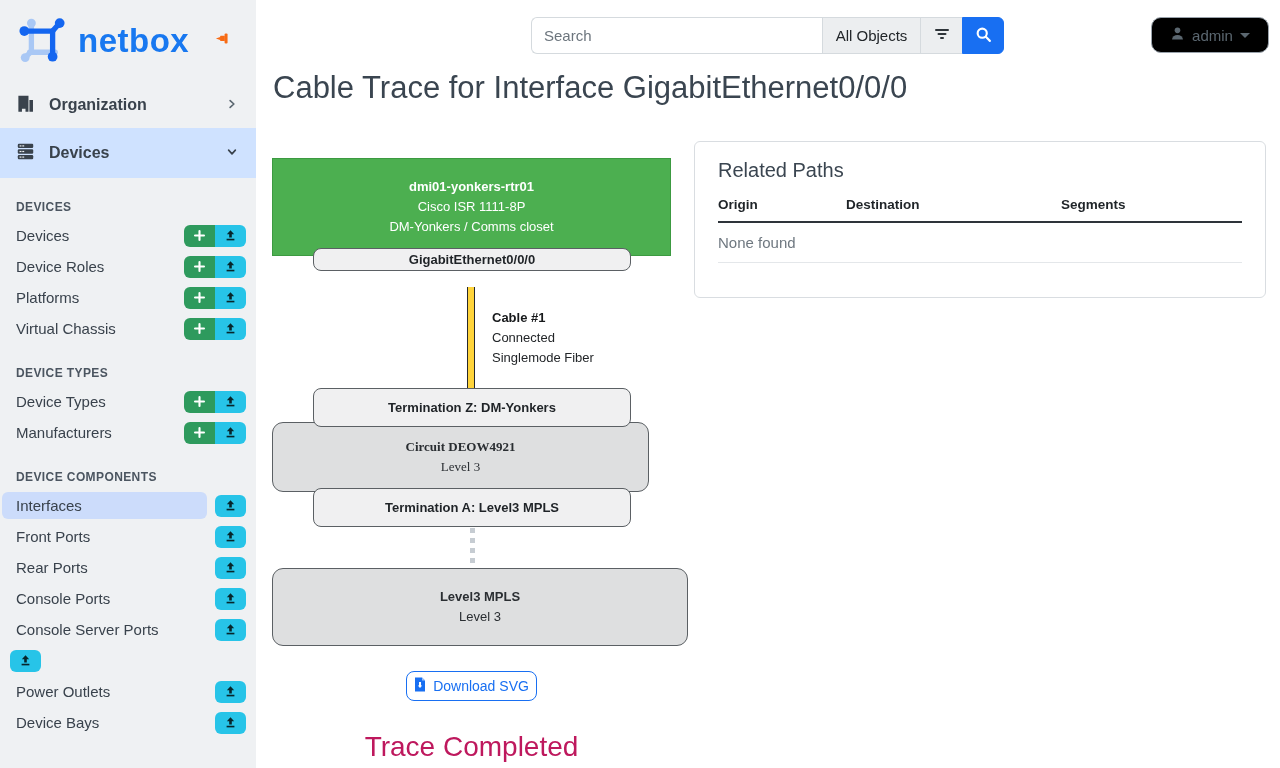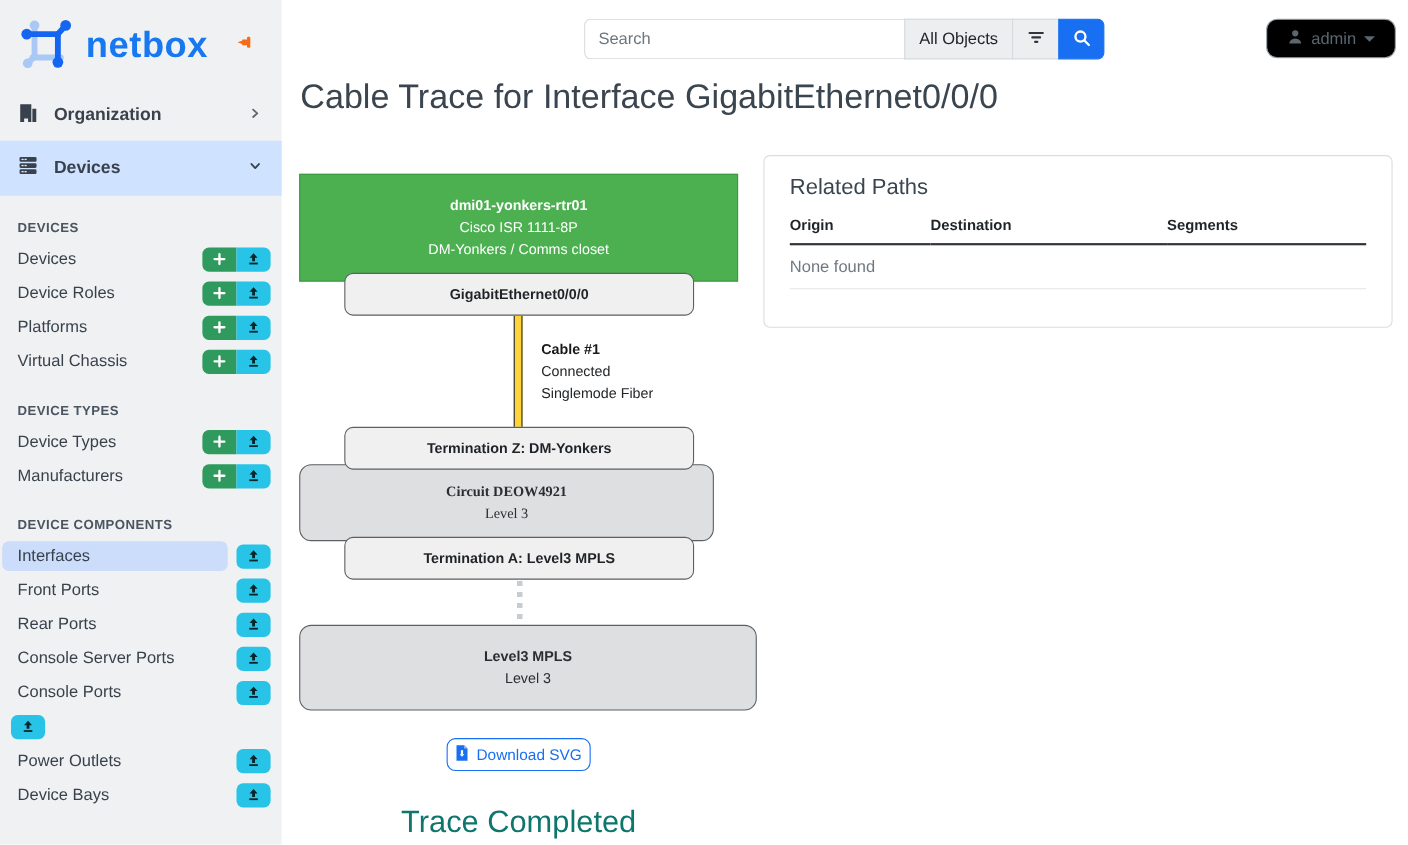--- a/index.html
+++ b/index.html
@@ -67,40 +67,40 @@
 
   
   .tbox { position:absolute; display:flex; flex-direction:column; align-items:center;
     justify-content:center; text-align:center; line-height:20px; font-size:13px;
     border:1px solid #5b6064; cursor:pointer; }
   .node-parent { border-radius:11px; background:#dedfe0; color:#2a2e32; z-index:1; }
   .node-term { border-radius:8px; background:#f0f0f1; color:#1f2327; font-weight:bold; z-index:2; }
   .node-device { left:272px; top:158px; width:399px; height:98px; background:#4caf50;
     border-color:#3c9a41; color:#fff; }
   .node-device .nm, .node-parent .nm { font-weight:bold; }
-  .node-iface { left:313px; top:248px; width:318px; height:39px; }
+  .node-iface { left:313px; top:248px; width:318px; height:23px; }
   .node-termz { left:313px; top:388px; width:318px; height:39px; }
   .node-circuit { left:272px; top:422px; width:377px; height:70px;font-family:Liberation Serif, serif; }
   .node-terma { left:313px; top:488px; width:318px; height:39px; }
   .node-pn { left:272px; top:568px; width:416px; height:78px; }
 
   .cable-line { position:absolute; left:467px; top:287px; width:8px; height:101px;
     background:#ffd43b; border-left:1.5px solid #25282c; border-right:1.5px solid #25282c; }
   .cable-label { position:absolute; left:492px; top:308px; width:170px; font-size:13px;
     line-height:20px; color:#232629; cursor:pointer; }
   .cable-label .nm { font-weight:bold; color:#17191b; }
   .dash-line { position:absolute; left:470px; top:528px; width:5px; height:38px;
     background:repeating-linear-gradient(to bottom, #c6ccd2 0 5px, transparent 5px 10px); }
 
   .download-btn { position:absolute; left:406px; top:671px; width:131px; height:30px;
     background:#fff; border:1px solid #186ff2; border-radius:8px; color:#186ff2;
     font-size:14px; display:flex; align-items:center; justify-content:center; gap:7px;
     cursor:pointer; font-family:"Liberation Sans", sans-serif; }
   .trace-status { position:absolute; left:272px; top:731px; width:399px; text-align:center;
-    font-size:28px; color:#0f766e; }
+    font-size:28px; color:#be185d; }
 </style>
 </head>
 <body>
 
 <div id="app">
 
   <aside class="sidebar">
     <div class="brand">
       <span>
         <svg width="52" height="46" viewBox="0 0 58 52">
@@ -324,34 +324,34 @@
             <button class="sbtn imp solo">
               <svg width="13" height="13" viewBox="0 0 16 16" fill="#07262b">
                 <path d="M8 1.5 L12.5 6.5 H9.6 V10.5 H6.4 V6.5 H3.5 Z"></path>
                 <rect x="3.2" y="12" width="9.6" height="2"></rect>
               </svg>
             </button>
           </span>
       </div>
       <div class="item">
         <span class="hl">
+            <span class="ilabel">Console Ports</span>
+          </span>
+        <span class="btn-group">
+            <button class="sbtn imp solo">
+              <svg width="13" height="13" viewBox="0 0 16 16" fill="#07262b">
+                <path d="M8 1.5 L12.5 6.5 H9.6 V10.5 H6.4 V6.5 H3.5 Z"></path>
+                <rect x="3.2" y="12" width="9.6" height="2"></rect>
+              </svg>
+            </button>
+          </span>
+      </div>
+      <div class="item">
+        <span class="hl">
             <span class="ilabel">Console Server Ports</span>
-          </span>
-        <span class="btn-group">
-            <button class="sbtn imp solo">
-              <svg width="13" height="13" viewBox="0 0 16 16" fill="#07262b">
-                <path d="M8 1.5 L12.5 6.5 H9.6 V10.5 H6.4 V6.5 H3.5 Z"></path>
-                <rect x="3.2" y="12" width="9.6" height="2"></rect>
-              </svg>
-            </button>
-          </span>
-      </div>
-      <div class="item">
-        <span class="hl">
-            <span class="ilabel">Console Ports</span>
           </span>
         <span class="btn-group">
             <button class="sbtn imp solo">
               <svg width="13" height="13" viewBox="0 0 16 16" fill="#07262b">
                 <path d="M8 1.5 L12.5 6.5 H9.6 V10.5 H6.4 V6.5 H3.5 Z"></path>
                 <rect x="3.2" y="12" width="9.6" height="2"></rect>
               </svg>
             </button>
           </span>
       </div>

